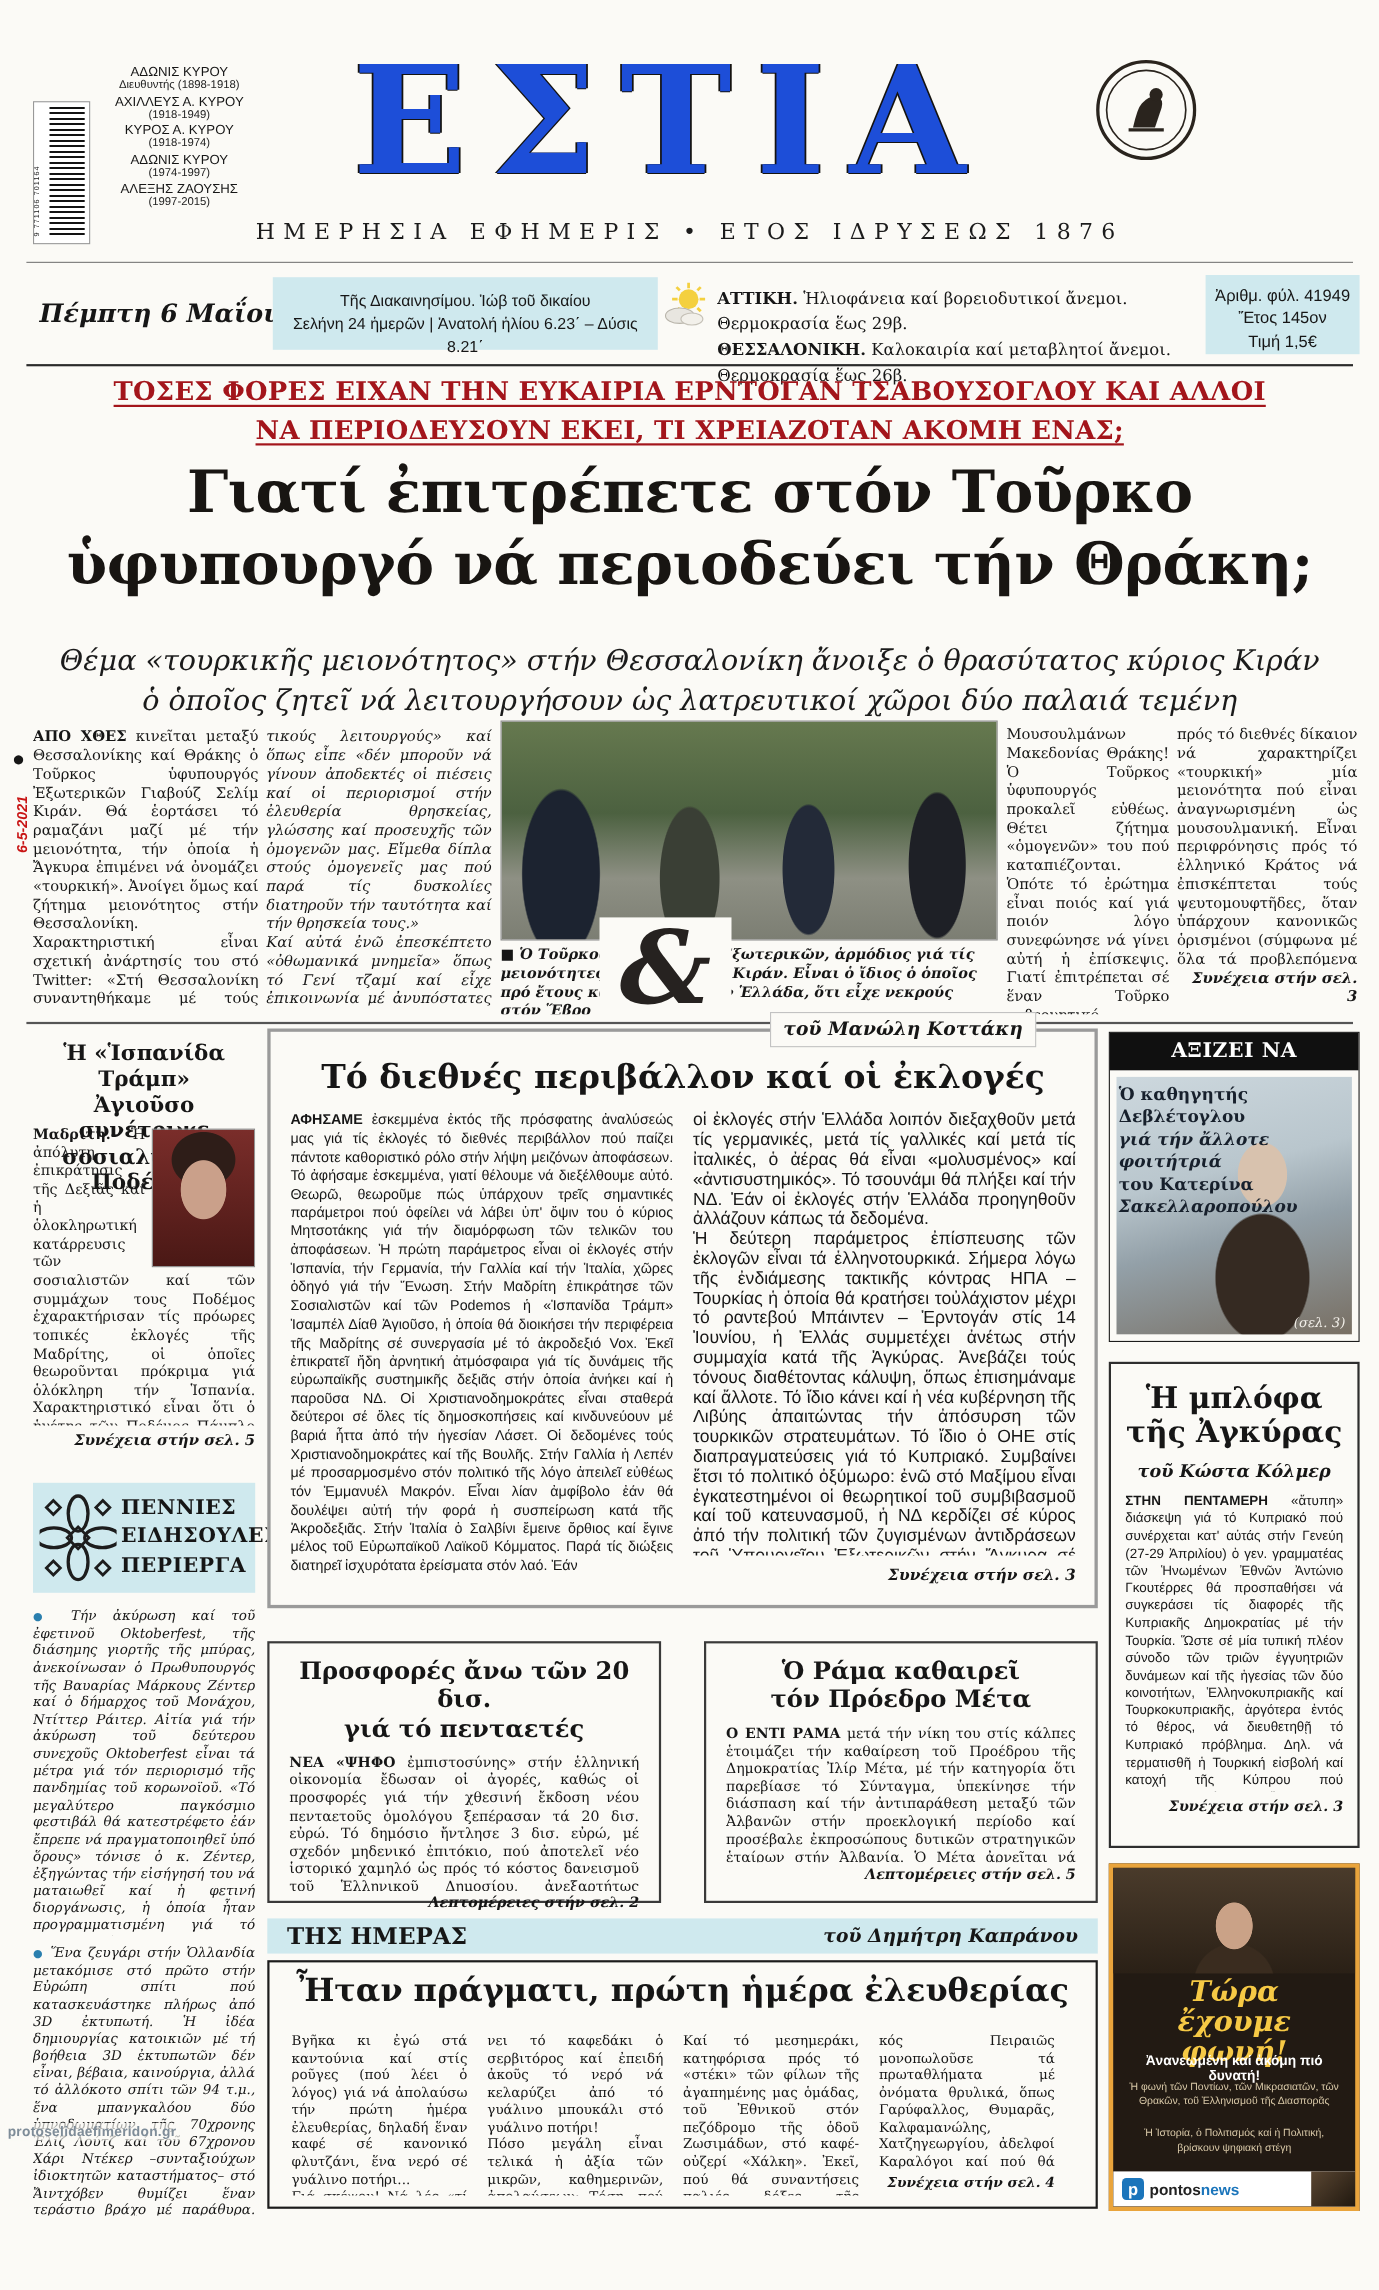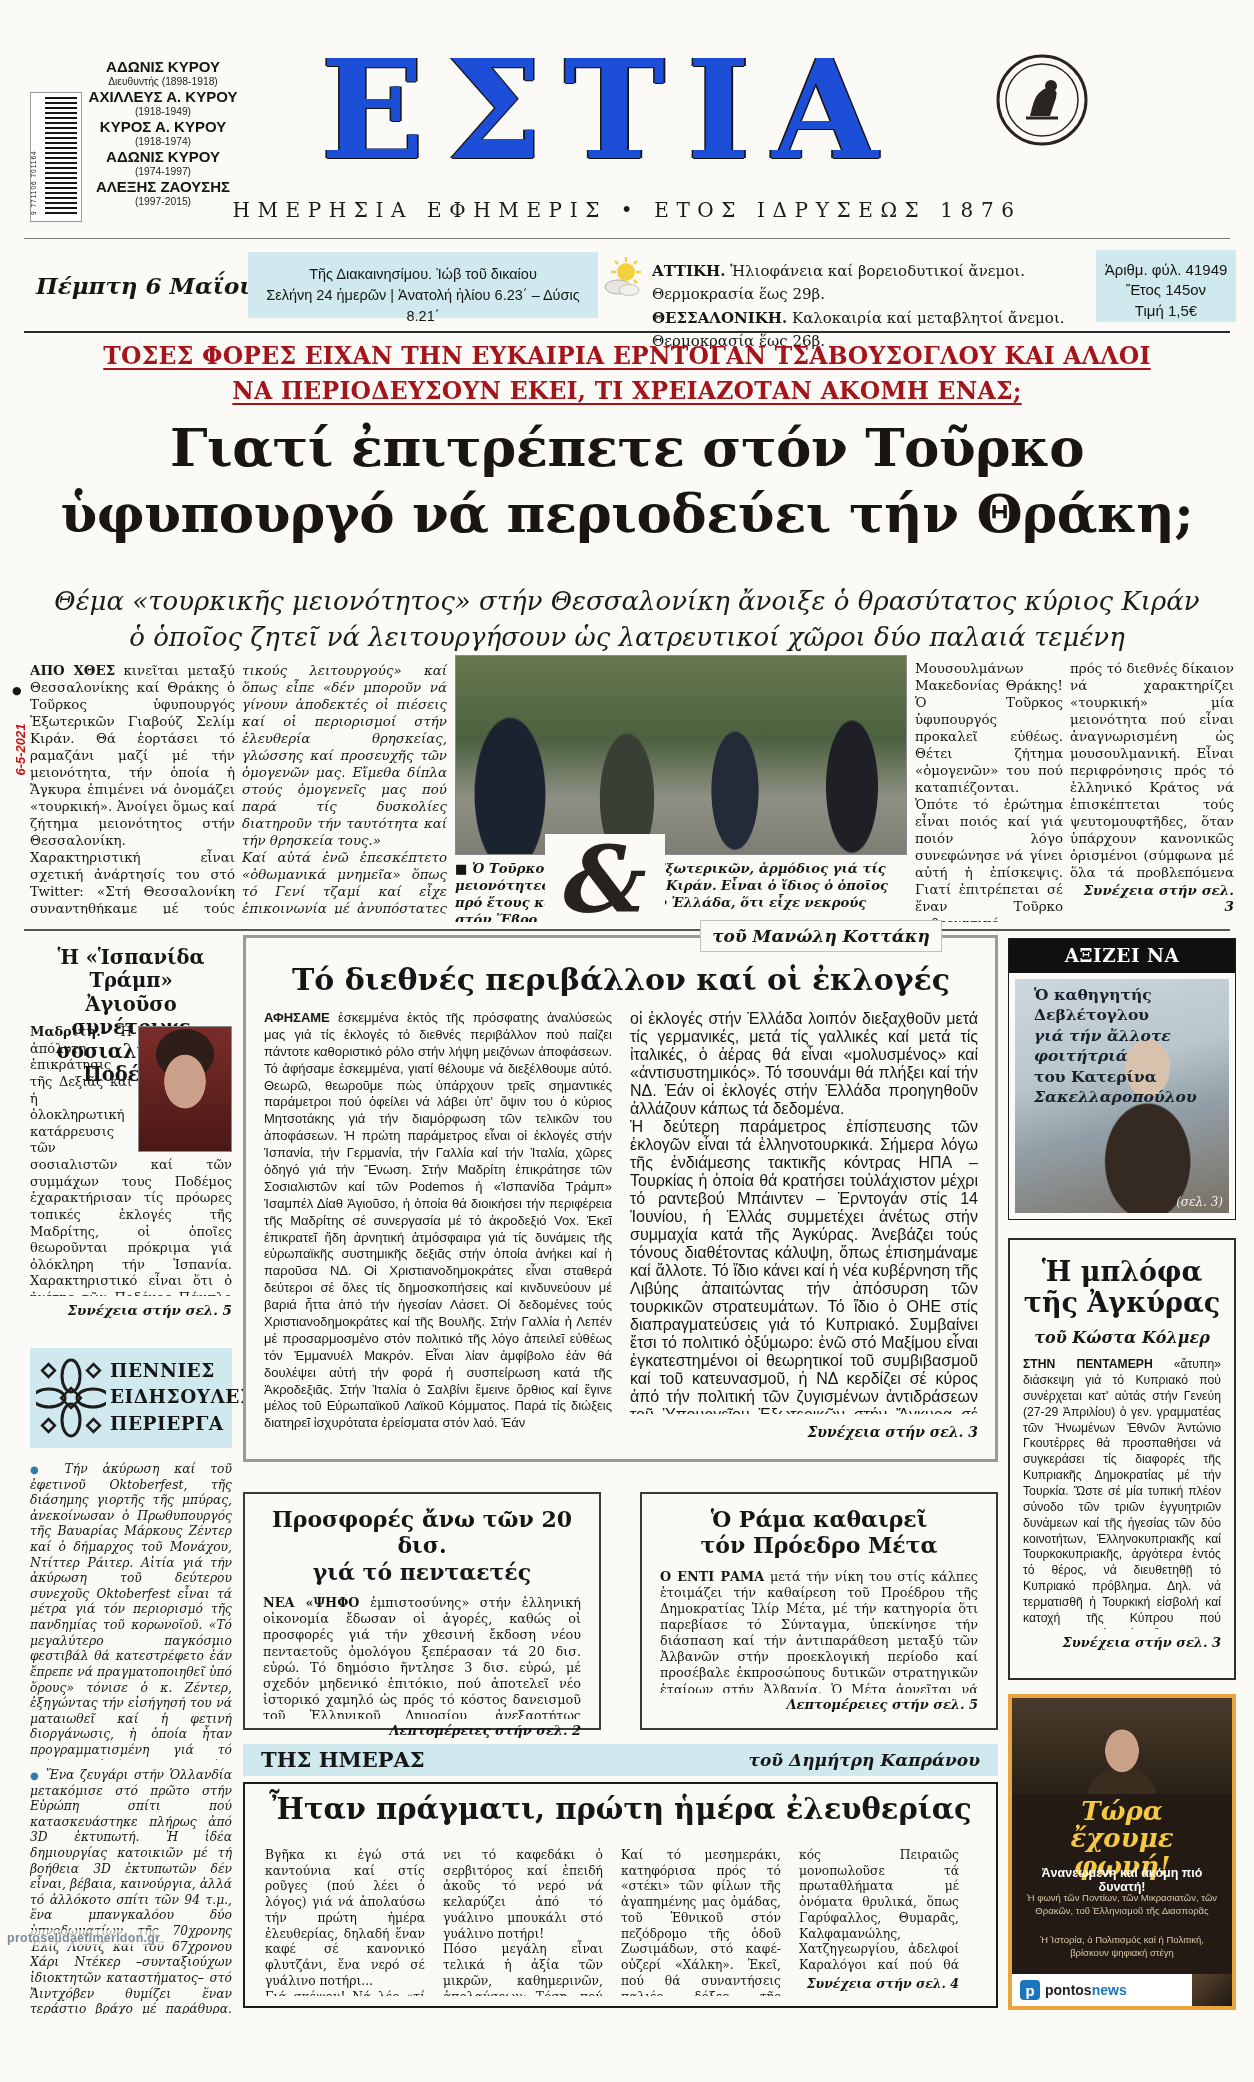--- a/index.html
+++ b/index.html
@@ -16,21 +16,21 @@
   .clip{overflow:hidden;}
   .rule{background:#2b2b2b;height:2px;}
   .thin{height:1px;background:#777;}
   .bluebox{background:#cfe9ee;}
   .body-col{font-size:13.4px;line-height:1.27;}
   .cont{font-weight:bold;font-style:italic;}
 
   .masthead-title{font-size:136px;line-height:1;font-weight:bold;letter-spacing:.16em;
      text-shadow:1.6px 0 0 #151310,-1.6px 0 0 #151310,0 1px 0 #151310;color:#1d4ed8;}
   .tagline{font-size:20px;letter-spacing:.38em;color:#1c1c1c;}
-  .credit-name{font-size:15px;font-weight:bold;line-height:1.18;}
+  .credit-name{font-size:12px;font-weight:normal;line-height:1.18;}
   .credit-years{font-size:10.3px;line-height:1.2;color:#222;}
   .kicker{color:#a3151b;font-weight:bold;font-size:23.5px;letter-spacing:.01em;
      text-decoration:underline;text-decoration-thickness:2px;text-underline-offset:4px;}
   .headline{font-size:53px;font-weight:bold;letter-spacing:-0.5px;color:#181512;}
   .deck{font-size:26px;font-style:italic;color:#1b1b1b;}
   .caption{font-size:13.2px;font-weight:bold;font-style:italic;line-height:1.3;}
   .barcode{background:repeating-linear-gradient(180deg,#121212 0 2px,#fff 2px 5px);}
   .box-title{font-weight:bold;}
   .wm{color:#7e8c98;font-weight:bold;font-size:12.5px;letter-spacing:.02em;}
   .ad-title{color:#f6c945;font-weight:bold;font-style:italic;font-size:26px;line-height:1.05;}
@@ -246,21 +246,21 @@
     <div class="abs j pre clip" style="left:554px;top:64px;width:160px;height:126px;font-size:12.3px;line-height:1.28;">κός Πειραιῶς μονοπωλοῦσε τά πρωταθλήματα μέ ὀνόματα θρυλικά, ὅπως Γαρύφαλλος, Θυμαρᾶς, Καλφαμανώλης, Χατζηγεωργίου, ἀδελφοί Καραλόγοι καί πού θά ἀπολαύσεις ἐκλεκτές γεύσεις, «πολίτικες»... Πόσο μᾶς εἶχε λείψει ἐκείνη ἡ</div>
     <div class="abs r cont" style="left:554px;top:192px;width:160px;font-size:12.5px;">Συνέχεια στήν σελ. 4</div>
   </div>
 
   <div class="abs" style="left:1008px;top:938px;width:228px;height:282px;border:1.5px solid #1c1c1c;box-sizing:border-box;">
     <div class="c b" style="height:34px;line-height:34px;background:#101010;color:#fff;font-size:18.5px;letter-spacing:.5px;">ΑΞΙΖΕΙ ΝΑ ΔΙΑΒΑΣΕΤΕ</div>
     <div class="abs" style="left:6px;top:40px;right:6px;bottom:6px;background:
         radial-gradient(40px 52px at 62% 38%, #d8c2ae 55%, transparent 57%),
         radial-gradient(70px 95px at 62% 78%, #352a22 60%, transparent 62%),
         linear-gradient(165deg,#cdd8de 0%,#b9c6cd 38%,#93a0a8 60%,#786f63 100%);">
-      <div class="abs b" style="left:19px;top:6px;font-size:15.5px;line-height:1.32;color:#17202c;">
+      <div class="abs b" style="left:2px;top:6px;font-size:15.5px;line-height:1.32;color:#17202c;">
         <div>Ὁ καθηγητής</div>
         <div>Δεβλέτογλου</div>
         <div class="i">γιά τήν ἄλλοτε</div>
         <div class="i">φοιτήτριά</div>
         <div>του Κατερίνα</div>
         <div class="i">Σακελλαροπούλου</div>
       </div>
       <div class="abs i" style="right:6px;bottom:4px;font-size:12px;color:#f2efe9;">(σελ. 3)</div>
     </div>
   </div>

